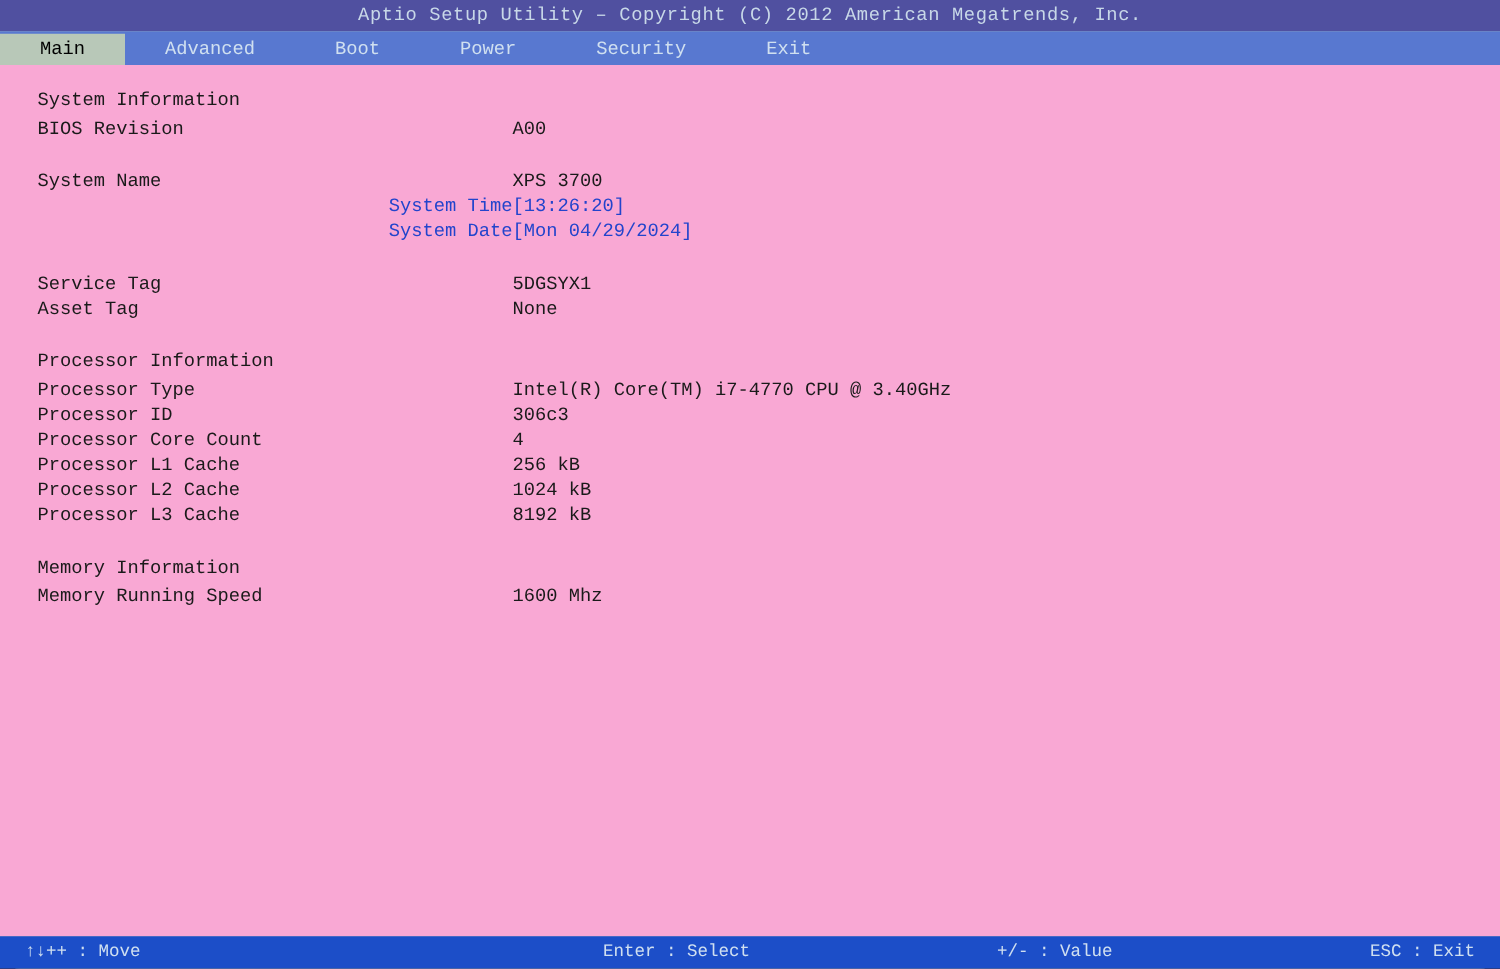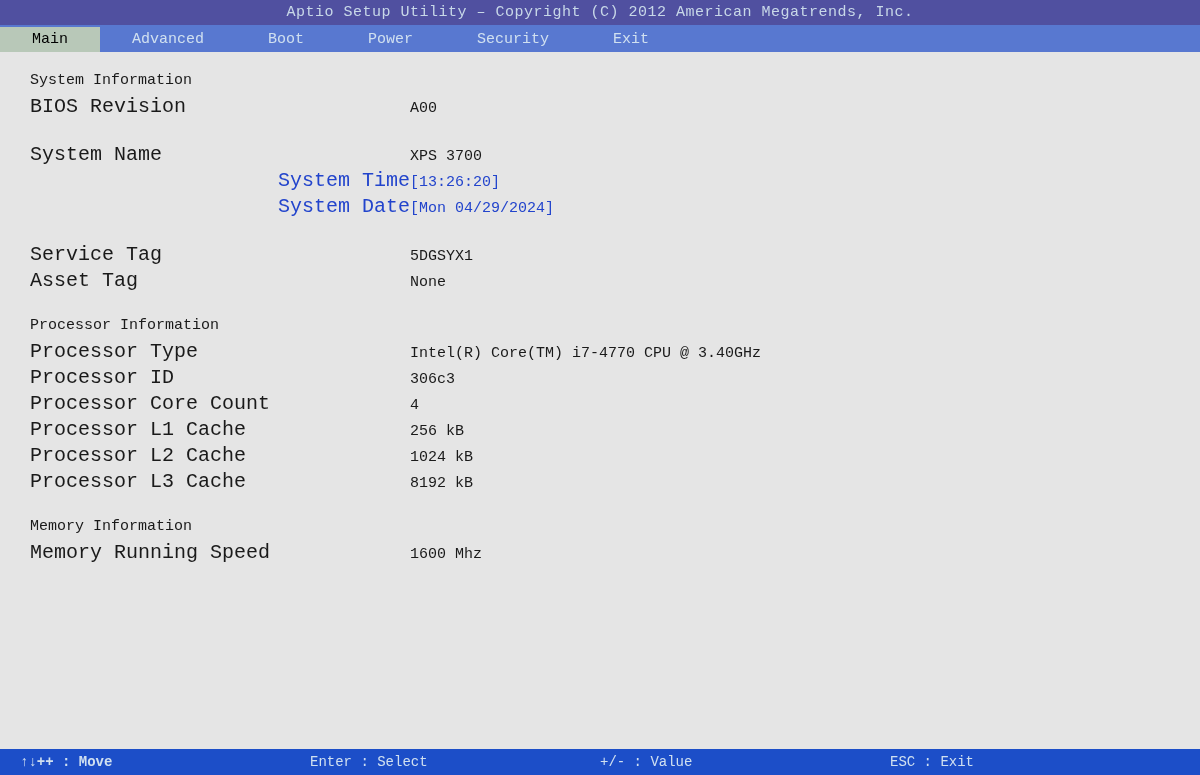--- a/index.html
+++ b/index.html
@@ -48,42 +48,42 @@
     }
 
     .menu-item.active {
       background: #b8c8b8;
       color: #000;
     }
 
     
     .content {
       flex: 1;
-      background: #e5e5e5;
+      background: #f9a8d4;
       padding: 20px 30px 10px 30px;
       display: flex;
       flex-direction: column;
       gap: 0;
     }
 
     .info-section {
       margin-bottom: 12px;
     }
 
     .info-row {
       display: flex;
       align-items: baseline;
       margin-bottom: 3px;
       font-size: 15px;
     }
 
     .info-label {
       width: 380px;
       color: #1a1a1a;
-      font-size: 20px;
+      font-size: 15px;
     }
 
     .info-label.highlight {
       color: #2244cc;
       text-align: right;
     }
 
     .info-value {
       color: #1a1a1a;
       font-size: 15px;
@@ -105,26 +105,25 @@
       color: #d0e0f0;
       display: flex;
       align-items: center;
       padding: 5px 20px;
       font-size: 14px;
       gap: 0;
     }
 
     .status-item {
       flex: 1;
-      text-align: left;
+      text-align: right;
     }
 
     .status-item:first-child {
       text-align: left;
-      font-weight: bold;
     }
 
     .divider {
       height: 10px;
     }
   </style>
 </head>
 <body>
 
 <div class="screen">

